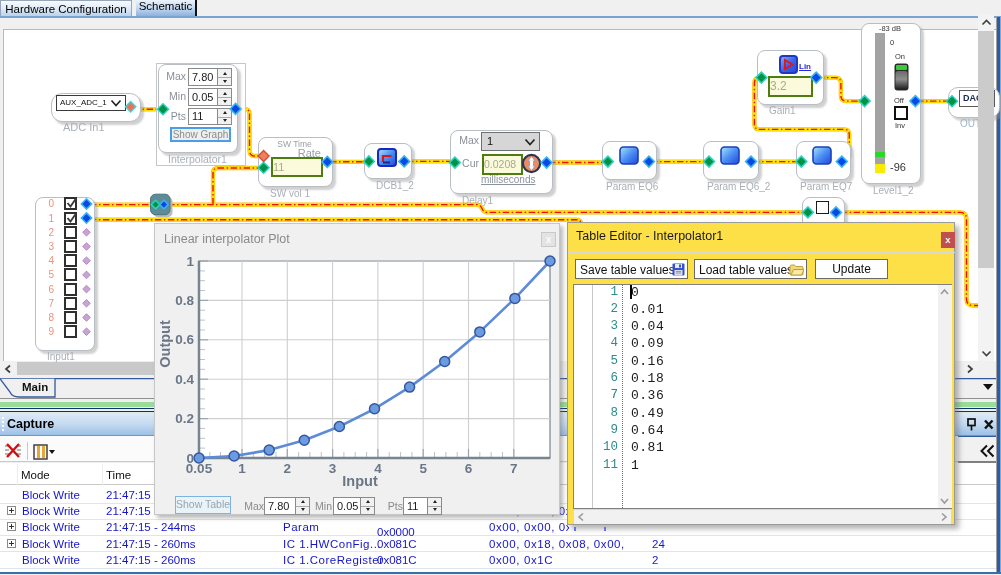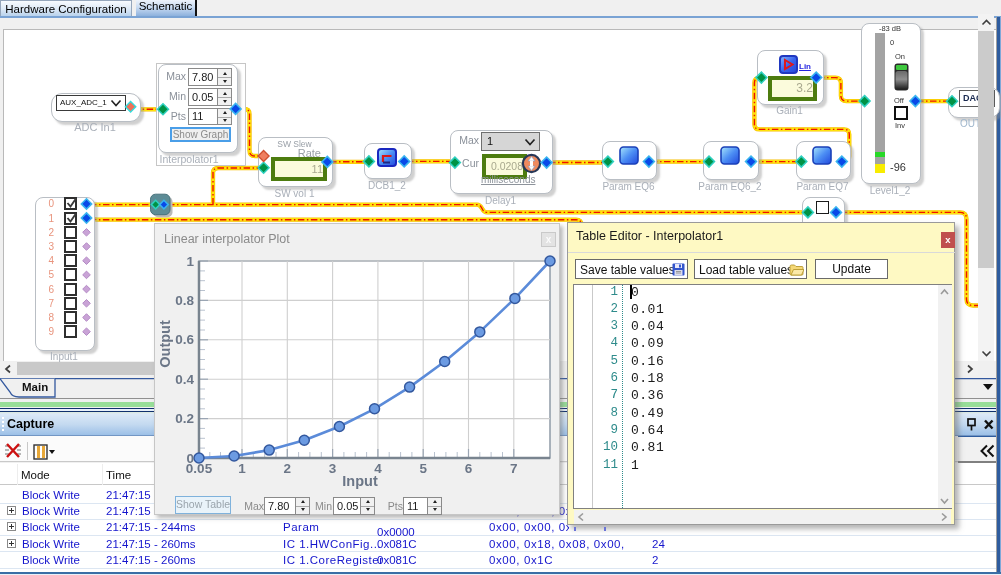--- a/index.html
+++ b/index.html
@@ -1,20 +1,20 @@
 <!DOCTYPE html>
 <html><head>
 <meta charset="utf-8">
 <style>
 html,body{margin:0;padding:0;}
 body{width:1001px;height:575px;position:relative;overflow:hidden;background:#f0f0f0;font-family:"Liberation Sans",sans-serif;}
 .abs{position:absolute;}
 .blk{position:absolute;background:#fff;border:1.4px solid #b9bec4;border-radius:8px;box-shadow:3px 3px 2px rgba(150,150,150,0.45);}
-.lbl{position:absolute;color:#a9afb8;font-size:10px;text-align:center;white-space:nowrap;}
-.ybox{position:absolute;background:#fbfbdc;border:4px solid #4d7c0f;color:#a9a98f;text-align:right;}
+.lbl{position:absolute;color:#a9afb8;font-size:10px;text-align:left;white-space:nowrap;padding-left:12px;}
+.ybox{position:absolute;background:#fbfbdc;border:2px solid #4d7c0f;color:#a9a98f;text-align:left;}
 .spinbox{position:absolute;background:#fff;border:1px solid #8a8a8a;font-size:11px;color:#1a1a1a;padding-left:3px;}
 .spinner{position:absolute;border:1px solid #8a8a8a;background:#f1f1f1;}
 .spinner .up,.spinner .dn{position:absolute;left:0;width:100%;height:50%;display:flex;align-items:center;justify-content:center;}
 .spinner .up{top:0;border-bottom:1px solid #aaa;}
 .spinner .dn{bottom:0;}
 .tri-u{width:0;height:0;border-left:2.5px solid transparent;border-right:2.5px solid transparent;border-bottom:3.5px solid #222;}
 .tri-d{width:0;height:0;border-left:2.5px solid transparent;border-right:2.5px solid transparent;border-top:3.5px solid #222;}
 .glabel{color:#8a9099;font-size:10.5px;position:absolute;text-align:right;}
 .win{position:absolute;}
 .cell{position:absolute;white-space:nowrap;}
@@ -144,21 +144,21 @@
 <div class="abs" style="left:40px;top:283.6px;width:14px;text-align:right;font-size:10px;color:#e8937c;z-index:2;">6</div>
 <div class="abs" style="left:64px;top:282.6px;width:13px;height:13px;background:#fff;border:2px solid #2f2f2f;box-sizing:border-box;z-index:2;"></div>
 <div class="abs" style="left:40px;top:297.8px;width:14px;text-align:right;font-size:10px;color:#e8937c;z-index:2;">7</div>
 <div class="abs" style="left:64px;top:296.8px;width:13px;height:13px;background:#fff;border:2px solid #2f2f2f;box-sizing:border-box;z-index:2;"></div>
 <div class="abs" style="left:40px;top:312.0px;width:14px;text-align:right;font-size:10px;color:#e8937c;z-index:2;">8</div>
 <div class="abs" style="left:64px;top:311.0px;width:13px;height:13px;background:#fff;border:2px solid #2f2f2f;box-sizing:border-box;z-index:2;"></div>
 <div class="abs" style="left:40px;top:326.2px;width:14px;text-align:right;font-size:10px;color:#e8937c;z-index:2;">9</div>
 <div class="abs" style="left:64px;top:325.2px;width:13px;height:13px;background:#fff;border:2px solid #2f2f2f;box-sizing:border-box;z-index:2;"></div>
 <div class="lbl" style="left:35px;top:351px;width:58px;">Input1</div>
 <div class="blk" style="left:258px;top:137px;width:73px;height:48px;"></div>
-<div class="abs" style="left:258px;top:139px;width:73px;text-align:center;font-size:8.5px;color:#9aa0a8;z-index:2;">SW Slew</div>
+<div class="abs" style="left:258px;top:139px;width:73px;text-align:center;font-size:8.5px;color:#9aa0a8;z-index:2;">SW Time</div>
 <div class="abs" style="left:258px;top:146.5px;width:63px;text-align:right;font-size:11px;color:#9aa0a8;z-index:2;">Rate</div>
 <div class="ybox" style="left:271px;top:157px;width:48px;height:16px;font-size:11px;line-height:16px;z-index:2;">11</div>
 <div class="lbl" style="left:258px;top:188px;width:73px;">SW vol 1</div>
 <div class="blk" style="left:364px;top:143px;width:46px;height:34px;"></div>
 <svg class="abs" style="left:377px;top:147.5px;z-index:2;" width="20" height="19">
  <defs>
         <linearGradient id="gdcb" x1="0" y1="0" x2="1" y2="1">
           <stop offset="0" stop-color="#a8e6fb"></stop>
           <stop offset="0.5" stop-color="#4c8ef4"></stop>
           <stop offset="1" stop-color="#2148dc"></stop>
@@ -541,21 +541,21 @@
 <div class="spinbox" style="left:248px;top:272.5px;width:24px;height:16.5px;line-height:16.5px;">11</div>
 <div class="spinner" style="left:272px;top:272.5px;width:13px;height:16.5px;">
       <div class="up">
         <div class="tri-u"></div>
       </div>
       <div class="dn">
         <div class="tri-d"></div>
       </div>
     </div>
 </div>
-<div class="win" style="left:567px;top:222px;width:388px;height:303px;background:#fef9c3;border:1px solid #9a9a9a;box-sizing:border-box;z-index:21;box-shadow:4px 4px 5px rgba(110,110,110,0.5);">
+<div class="win" style="left:567px;top:222px;width:388px;height:303px;background:#fde047;border:1px solid #9a9a9a;box-sizing:border-box;z-index:21;box-shadow:4px 4px 5px rgba(110,110,110,0.5);">
 <div class="abs" style="left:8px;top:6px;font-size:12.5px;color:#1a1a1a;">Table Editor - Interpolator1</div>
 <div class="abs" style="left:373px;top:9px;width:14px;height:16px;background:#c0504d;color:#fff;font-size:9.5px;font-weight:bold;text-align:center;line-height:16px;">x</div>
 <div class="abs" style="left:0;top:29px;width:387px;height:1px;background:#d9d9d9;"></div>
 <div class="abs" style="left:7px;top:36px;width:113px;height:19.5px;background:#fff;border:1px solid #6a6a6a;box-sizing:border-box;">
   <span style="position:absolute;left:4px;top:2.5px;font-size:12px;color:#111;white-space:nowrap;">Save table values</span>
   <svg style="position:absolute;right:2px;top:3px;" width="13" height="13">
         <rect x="0.5" y="0.5" width="12" height="12" rx="1" fill="#3355cc"></rect>
         <rect x="3" y="1" width="7" height="4" fill="#e8e8f8"></rect>
         <rect x="7" y="1.5" width="2" height="3" fill="#3355cc"></rect>
         <rect x="2.5" y="7" width="8" height="5.5" fill="#dcdcec"></rect>

